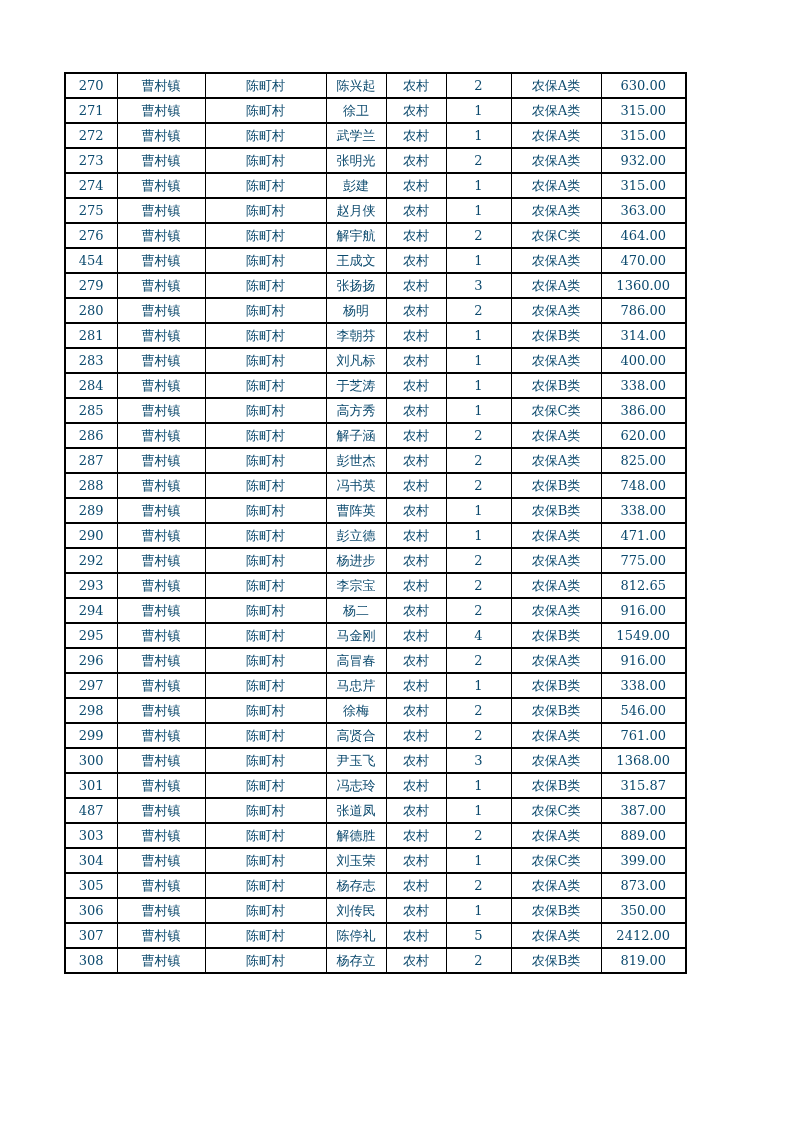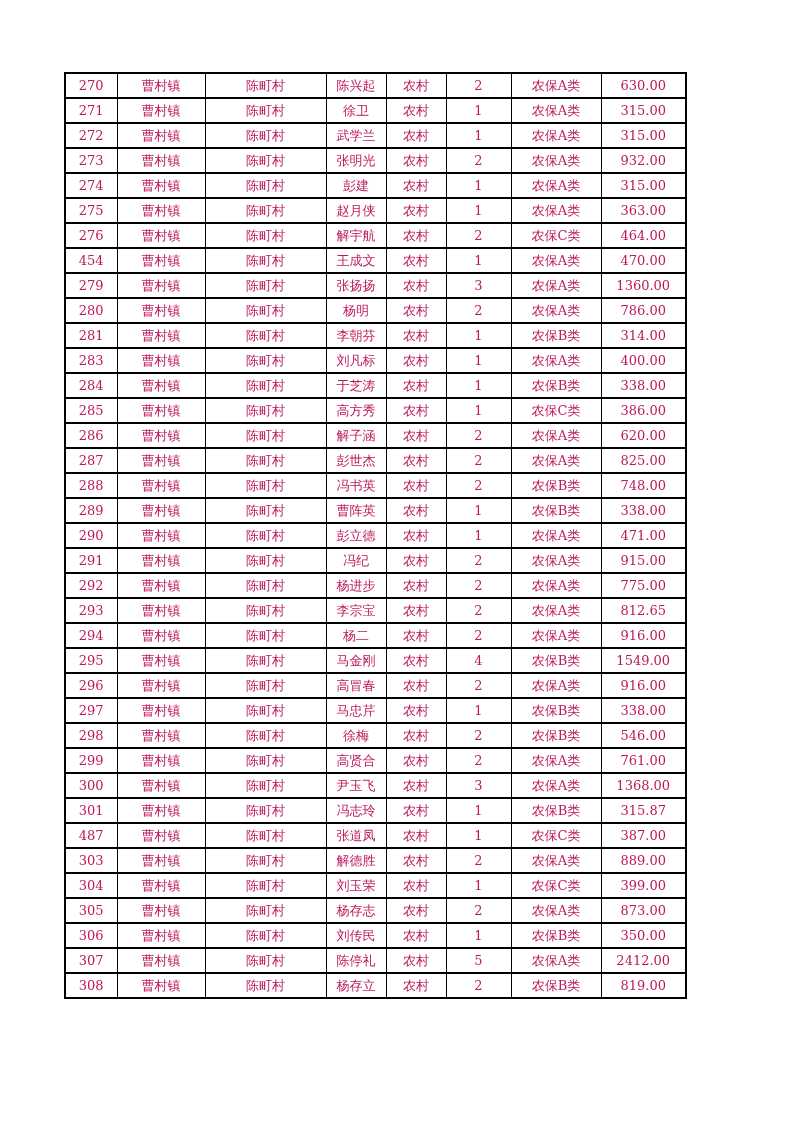--- a/index.html
+++ b/index.html
@@ -7,21 +7,21 @@
     padding: 0;
     background: #ffffff;
   }
   .page {
     position: relative;
     width: 742px;
     height: 1122px;
     background: #ffffff;
     overflow: hidden;
     font-family: "DejaVu Serif", "Liberation Serif", serif;
-    color: #be185d;
+    color: #0c4a6e;
   }
   table.subsidy {
     position: absolute;
     left: 64px;
     top: 72px;
     border-collapse: collapse;
     table-layout: fixed;
     border: 2px solid #000000;
   }
   table.subsidy td {
@@ -239,30 +239,20 @@
           <td>290</td>
           <td>曹村镇</td>
           <td>陈町村</td>
           <td>彭立德</td>
           <td>农村</td>
           <td>1</td>
           <td>农保A类</td>
           <td>471.00</td>
         </tr>
         <tr>
-          <td>291</td>
-          <td>曹村镇</td>
-          <td>陈町村</td>
-          <td>冯纪</td>
-          <td>农村</td>
-          <td>2</td>
-          <td>农保A类</td>
-          <td>915.00</td>
-        </tr>
-        <tr>
           <td>292</td>
           <td>曹村镇</td>
           <td>陈町村</td>
           <td>杨进步</td>
           <td>农村</td>
           <td>2</td>
           <td>农保A类</td>
           <td>775.00</td>
         </tr>
         <tr>

